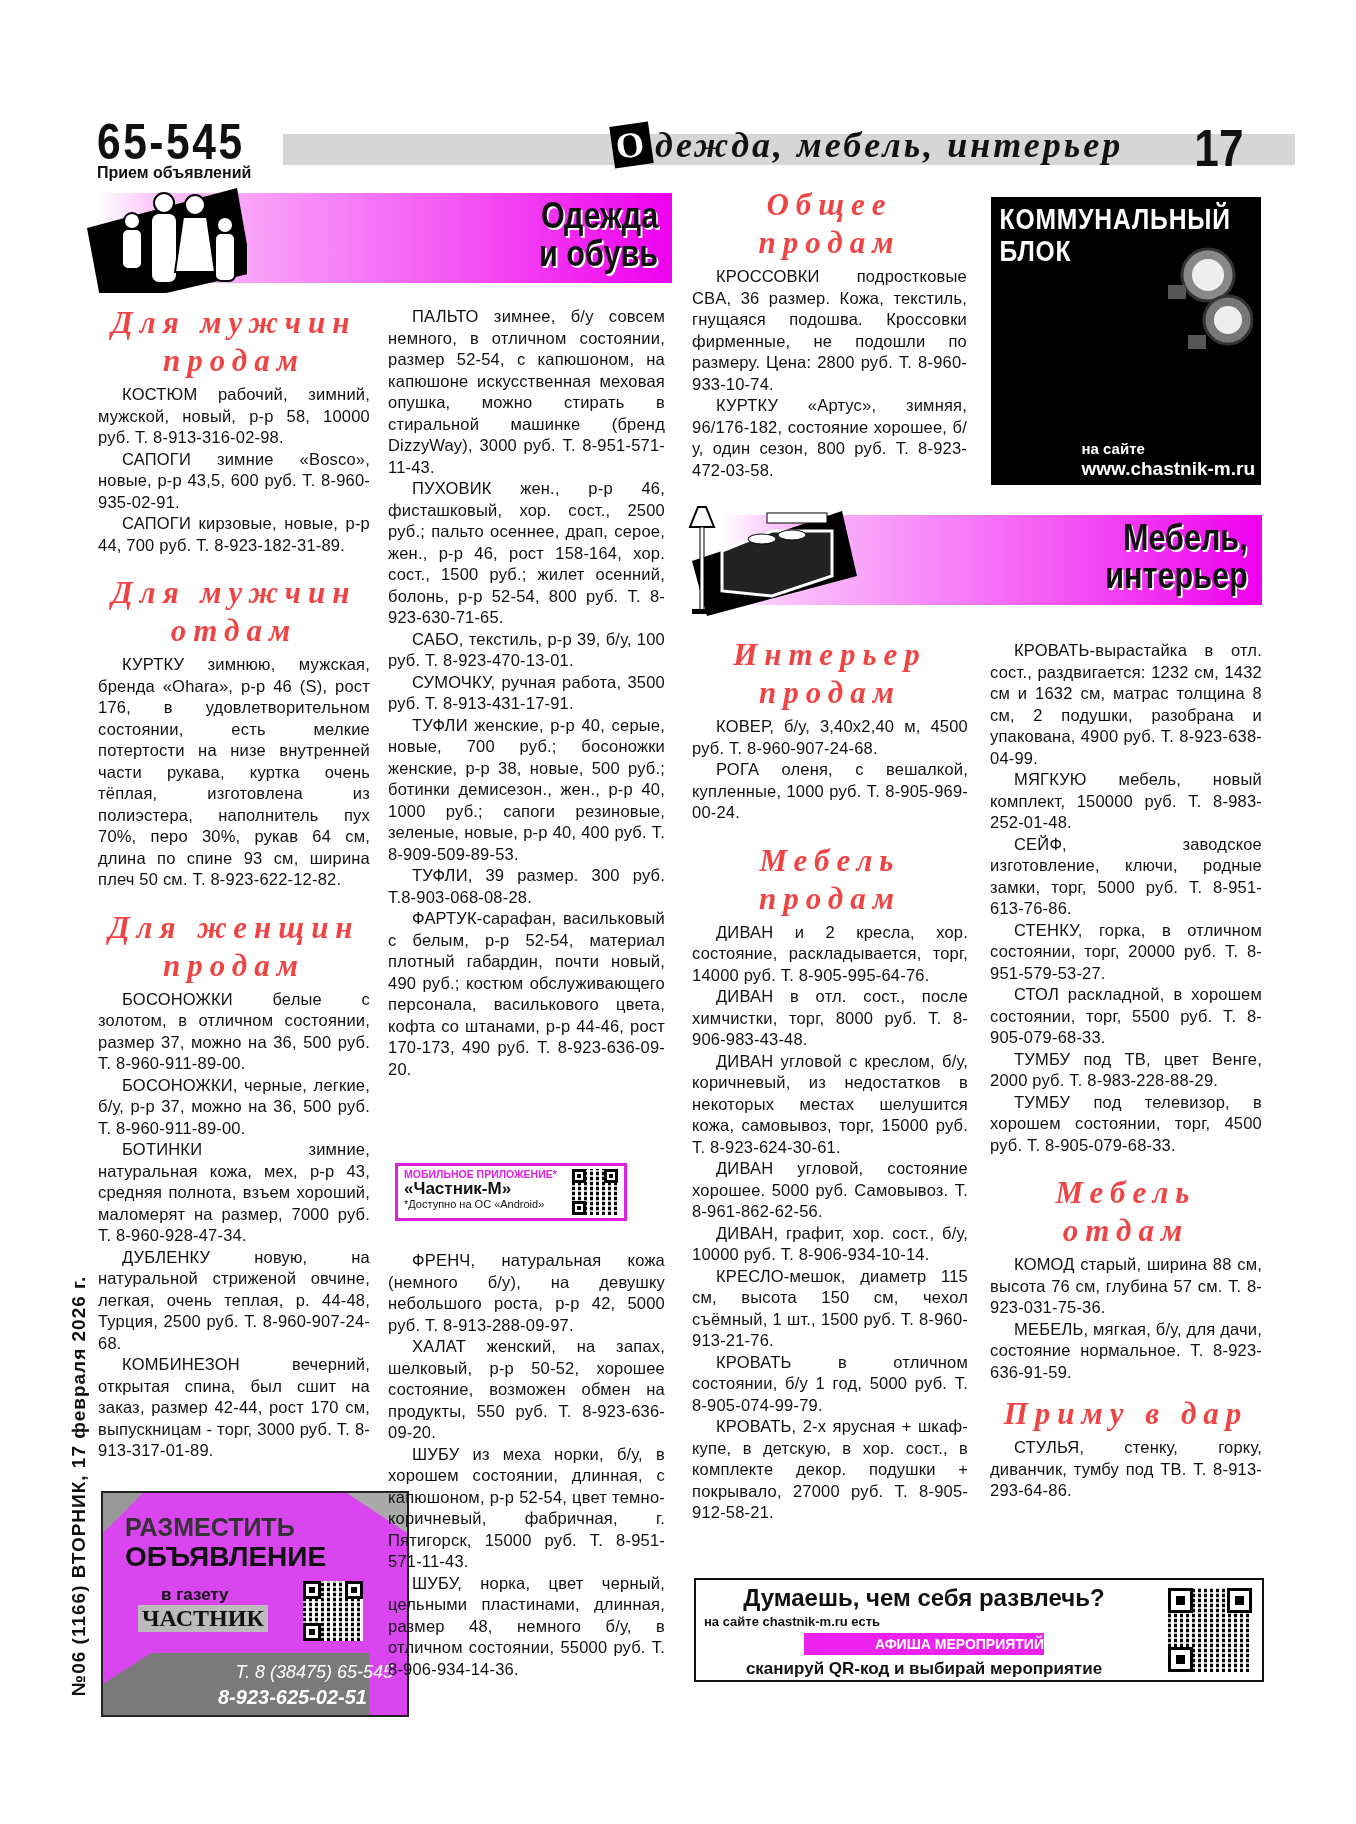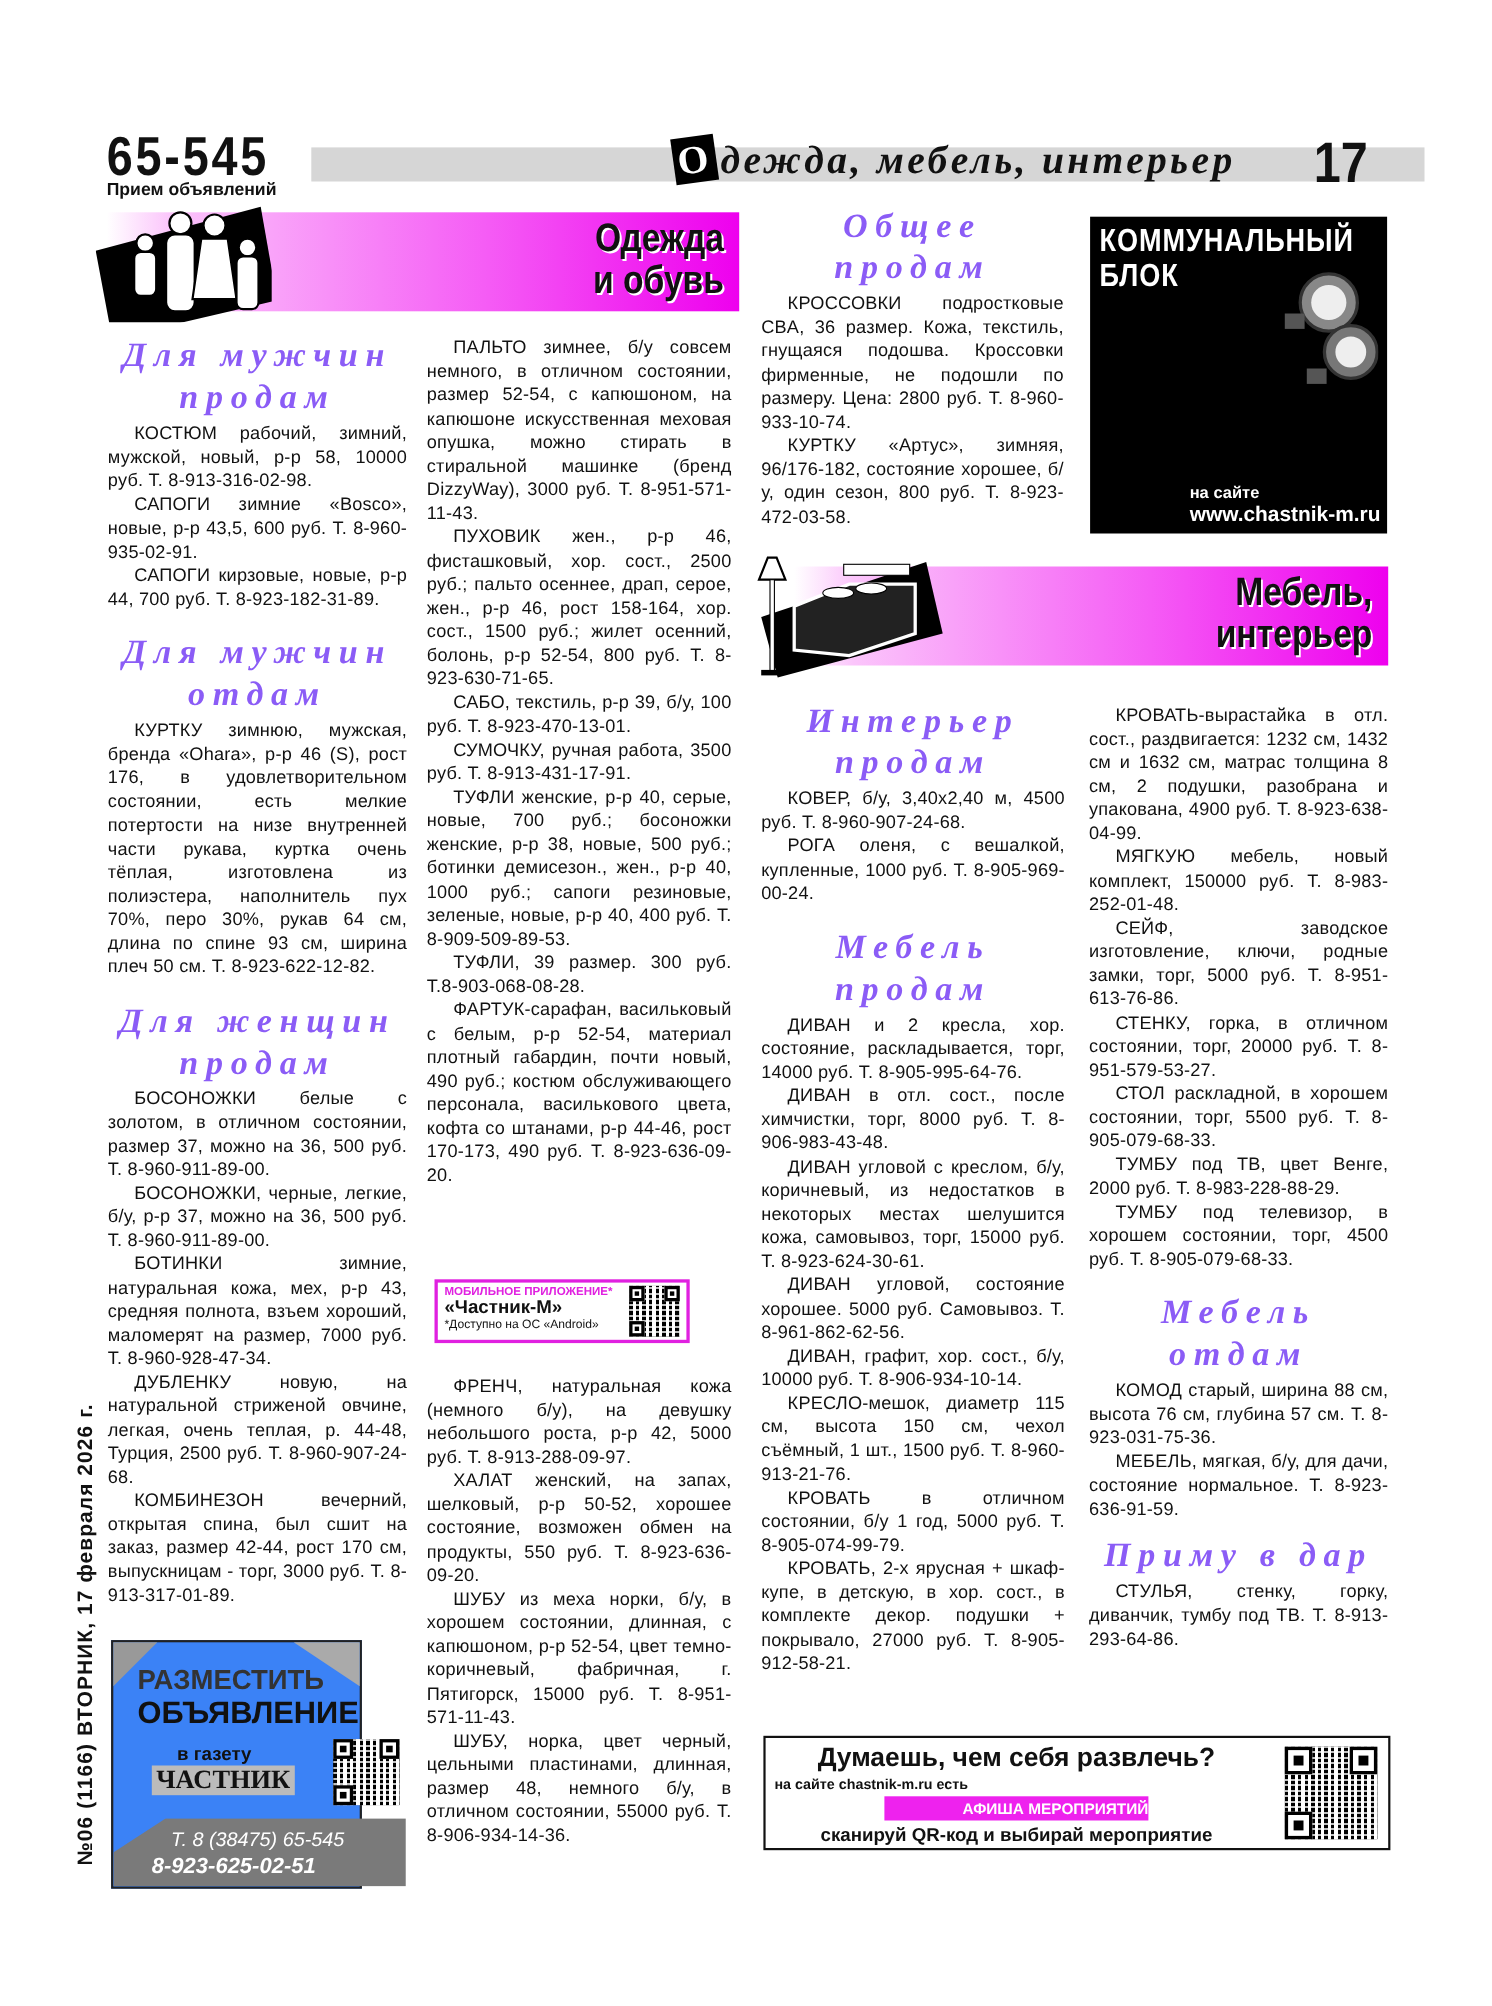--- a/index.html
+++ b/index.html
@@ -13,32 +13,32 @@
 #section-title .cap{display:inline-block;background:#000;color:#fff;padding:0 4px;transform:rotate(-8deg);font-style:normal;margin-right:4px}
 #page-num{left:1190px;top:118px;font-size:52px;font-weight:bold;transform:scaleX(0.85)}
 
 .banner{height:90px;background:linear-gradient(90deg,#fff 0%,#fbc5fb 10%,#f55cf5 60%,#ee00ee 100%)}
 .banner-title{position:absolute;right:14px;top:4px;font-family:"Liberation Sans",sans-serif;font-weight:bold;font-size:36px;line-height:38px;text-align:right;color:#111;text-shadow:2px 2px 0 #fff;transform:scaleX(0.85);transform-origin:right top}
 .banner-icon{position:absolute;left:-10px;top:-10px;width:160px;height:110px}
 
 .col{font-size:16.5px;line-height:21.5px;text-align:justify;letter-spacing:0.2px}
 .col p{text-indent:24px;margin:0}
 .col p b{font-weight:normal}
-.rubric{font-family:"Liberation Serif",serif;font-style:italic;font-weight:bold;color:#8b5cf6;font-size:31px;letter-spacing:7px;line-height:38px;text-align:center;margin:6px 0 4px}
+.rubric{font-family:"Liberation Serif",serif;font-style:italic;font-weight:bold;color:#ef4444;font-size:31px;letter-spacing:7px;line-height:38px;text-align:center;margin:6px 0 4px}
 #komm{left:991px;top:197px;width:270px;height:288px;background:#000}
 #komm .top{color:#fff;font-weight:bold;font-size:29px;line-height:32px;padding:6px 0 0 10px;transform:scaleX(0.85);transform-origin:left top;letter-spacing:1px}
 #komm .mid{position:absolute;left:0;top:82px;width:268px;height:160px;background:linear-gradient(#fff,#ddd);padding:6px 10px;font-size:17px;line-height:19px}
 #komm .bottom{position:absolute;right:6px;bottom:6px;color:#fff;font-weight:bold;font-size:15px;line-height:20px}
 #komm .bottom .url{font-size:19px}
 .qr{display:inline-block;background:
  repeating-linear-gradient(90deg,#000 0 3px,#fff 3px 6px),#000;position:relative}
 .qr::before{content:"";position:absolute;inset:0;background:repeating-linear-gradient(0deg,transparent 0 3px,rgba(255,255,255,.75) 3px 5px)}
 .qr-corner{position:absolute;width:30%;height:30%;border:3px solid #000;background:#fff;z-index:1}
 .qr-corner::after{content:"";position:absolute;inset:25%;background:#000}
-#place{left:101px;top:1491px;width:228px;height:226px;background:#3b82f6;border:2px solid #222}
+#place{left:101px;top:1491px;width:308px;height:226px;background:#d946ef;border:2px solid #222}
 #mobile{left:395px;top:1163px;width:232px;height:58px;border:3px solid #e020e0;padding:2px 6px}
 #leisure{left:694px;top:1578px;width:570px;height:104px;border:2px solid #111;padding:4px 8px}
 #vertical{left:60px;top:1176px;width:40px;height:520px}
 #vertical span{position:absolute;left:0;bottom:0;transform:rotate(-90deg);transform-origin:left bottom;white-space:nowrap;font-weight:bold;font-size:19px;letter-spacing:1px;translate:30px 0}
 </style>
 </head>
 <body>
 
 <div class="abs" id="phone">65-545</div>
 <div class="abs" id="phone-sub">Прием объявлений</div>

